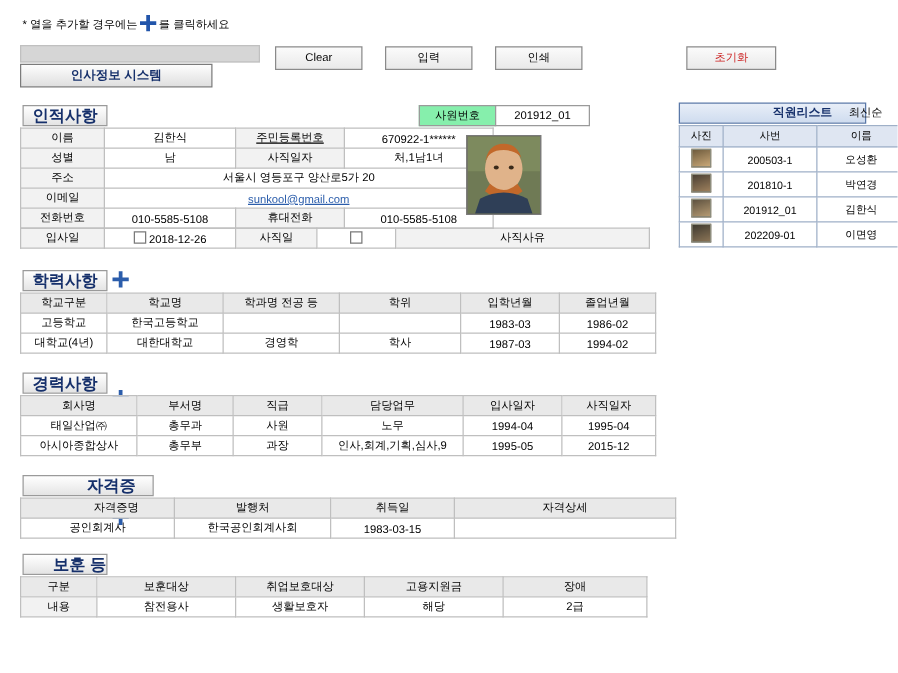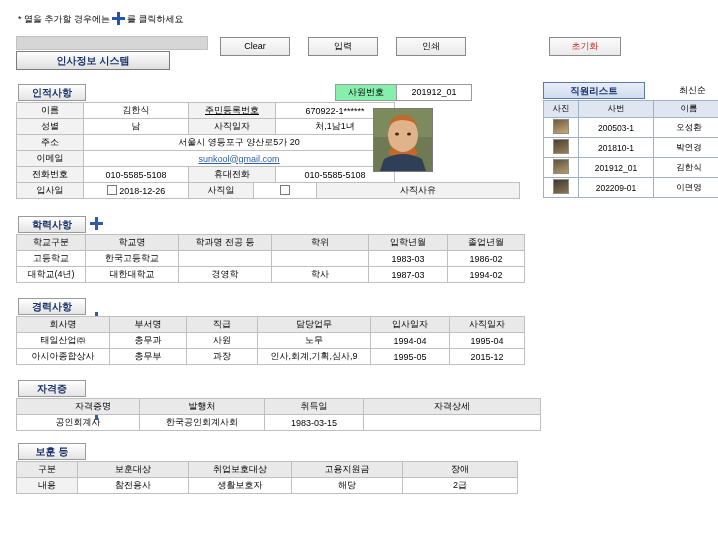--- a/index.html
+++ b/index.html
@@ -67,21 +67,21 @@
   .gray-strip {
     background: #d6d6d6;
     border: 1px solid #c0c0c0;
     height: 12px;
   }
 
   
   .section-tab {
     border: 1px solid #9a9a9a;
     background: linear-gradient(#ffffff, #e4e4e4);
-    font-size: 10px;
+    font-size: 13px;
     font-weight: bold;
     color: #16306b;
     text-align: center;
     line-height: 15px;
     height: 15px;
   }
   .title-tab {
     border: 1px solid #7b7b7b;
     background: linear-gradient(#fdfdfd, #dfdfdf);
     font-size: 10px;
@@ -341,62 +341,62 @@
     <td>아시아종합상사</td>
     <td>총무부</td>
     <td>과장</td>
     <td>인사,회계,기획,심사,9</td>
     <td>1995-05</td>
     <td>2015-12</td>
   </tr>
 </tbody>
   </table>
 
-<div class="abs section-tab" style="top:380px; left:18px; width:66px;">자격증</div>
+<div class="abs section-tab" style="top:380px; left:18px; width:66px;padding-left:37px;">자격증</div>
 <div class="abs plus-blue" style="top:381px; left:90px;"></div>
 
 <table class="grid abs" style="top:398px; left:16px; width:468px;">
   <tbody>
       <tr class="hdr-row">
     <th style="width:86px;padding-left:33px;">자격증명</th>
     <th style="width:118px;">발행처</th>
     <th style="width:92px;">취득일</th>
     <th style="width:170px;">자격상세</th>
   </tr>
   <tr>
     <td>공인회계사</td>
     <td>한국공인회계사회</td>
     <td>1983-03-15</td>
     <td></td>
   </tr>
 </tbody>
   </table>
 
-<div class="abs section-tab" style="top:443px; left:18px; width:66px;">보훈 등</div>
+<div class="abs section-tab" style="top:443px; left:18px; width:66px;text-align:right;">보훈 등</div>
 
 <table class="grid abs" style="top:461px; left:16px; width:468px;">
   <tbody>
       <tr class="hdr-row">
     <th style="width:54px;">구분</th>
     <th style="width:104px;">보훈대상</th>
     <th style="width:96px;">취업보호대상</th>
     <th style="width:104px;">고용지원금</th>
     <th style="width:108px;">장애</th>
   </tr>
   <tr>
     <td class="lbl">내용</td>
     <td>참전용사</td>
     <td>생활보호자</td>
     <td>해당</td>
     <td>2급</td>
   </tr>
 </tbody>
   </table>
 
-<div class="abs list-title" style="top:82px; left:543px; width:100px;">직원리스트</div>
+<div class="abs list-title" style="top:82px; left:543px; width:100px;padding-left:48px;">직원리스트</div>
 <div class="abs list-recent" style="top:84px; left:662px; width:44px;">최신순</div>
 
 <table class="rlist abs" style="top:100px; left:543px; width:172px;">
   <tbody>
       <tr>
     <th style="width:32px;">사진</th>
     <th style="width:72px;">사번</th>
     <th style="width:68px;">이름</th>
   </tr>
   <tr>

